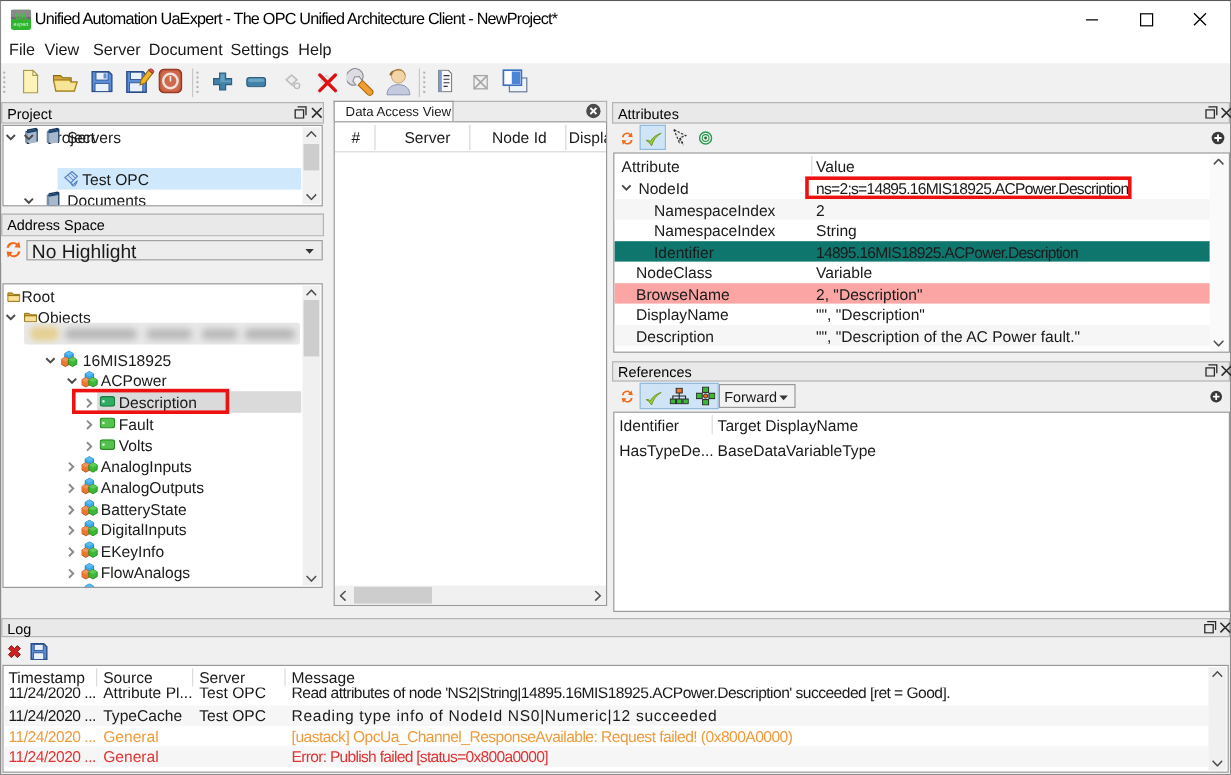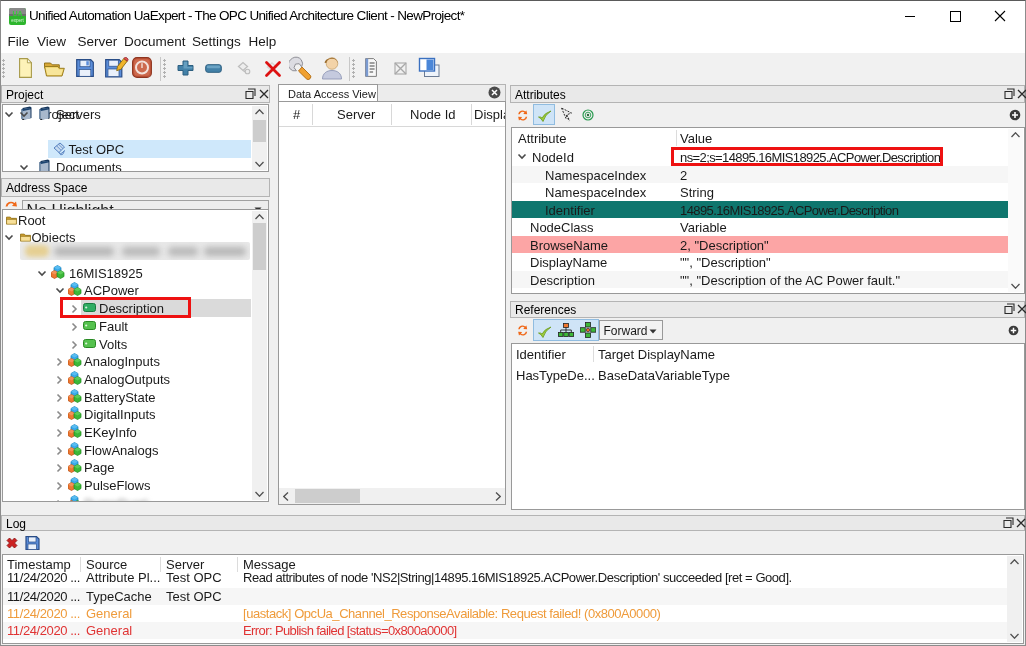--- a/index.html
+++ b/index.html
@@ -333,21 +333,21 @@
   <svg class="abs" style="left:3px;top:4px" width="14" height="14" viewBox="0 0 14 14">
       <use href="#refresh"></use>
     </svg>
   <div class="abs" style="left:21px;top:2.5px;width:247px;height:17px;background:#ededed;border:1px solid #a0a0a0;">
     <div class="abs" style="left:3.5px;top:1.5px;font-size:16px">No Highlight</div>
     <svg class="abs" style="right:6px;top:6px" width="8" height="5">
         <path d="M0.5 0.5 L4 4.5 L7.5 0.5 z" fill="#333"></path>
       </svg>
   </div>
 </div>
-<div id="as-tree" class="frame" style="left:2px; top:209px; width:267px; height:293px; overflow:hidden;">
+<div id="as-tree" class="frame" style="left:2px; top:236px; width:267px; height:254px; overflow:hidden;">
   <div class="trow" style="top:0.7px">
     <svg class="abs" style="left:2.5px;top:4px" width="11" height="10" viewBox="0 0 13 12">
         <use href="#yfolder"></use>
       </svg>
     <div class="lbl" style="left:15px">Root</div>
   </div>
   <div class="trow" style="top:18.4px">
     <svg class="chev" style="left:1px" width="10" height="9">
         <use href="#chevdown"></use>
       </svg>
@@ -683,20 +683,21 @@
   <div class="cell" style="left:0;top:18px;width:1004px;height:15px;overflow:hidden">
     <span class="abs" style="left:4px;top:-3px;letter-spacing:-0.4px">11/24/2020 ...</span>
     <span class="abs" style="left:83px;top:-3px">Attribute Pl...</span>
     <span class="abs" style="left:163px;top:-3px">Test OPC</span>
     <span class="abs" style="left:240px;top:-3px;letter-spacing:-0.45px">Read attributes of node 'NS2|String|14895.16MIS18925.ACPower.Description' succeeded [ret = Good].</span>
   </div>
   <div class="cell" style="left:0;top:33px;width:1004px;height:17px;background:#f6f6f6">
     <span class="abs" style="left:4px;top:1px;letter-spacing:-0.4px">11/24/2020 ...</span>
     <span class="abs" style="left:83px;top:1px">TypeCache</span>
     <span class="abs" style="left:163px;top:1px">Test OPC</span>
+    <span class="abs" style="left:240px;top:1px;letter-spacing:0.55px">Reading type info of NodeId NS0|Numeric|12 succeeded</span>
   </div>
   <div class="cell" style="left:0;top:50px;width:1004px;height:17px">
     <span class="abs orange" style="left:4px;top:1px;letter-spacing:-0.4px">11/24/2020 ...</span>
     <span class="abs orange" style="left:83px;top:1px">General</span>
     <span class="abs orange" style="left:240px;top:1px;letter-spacing:-0.45px">[uastack] OpcUa_Channel_ResponseAvailable: Request failed! (0x800A0000)</span>
   </div>
   <div class="cell" style="left:0;top:67px;width:1004px;height:17px;background:#f6f6f6">
     <span class="abs red" style="left:4px;top:1px;letter-spacing:-0.4px">11/24/2020 ...</span>
     <span class="abs red" style="left:83px;top:1px">General</span>
     <span class="abs red" style="left:240px;top:1px;letter-spacing:-0.6px">Error: Publish failed [status=0x800a0000]</span>

